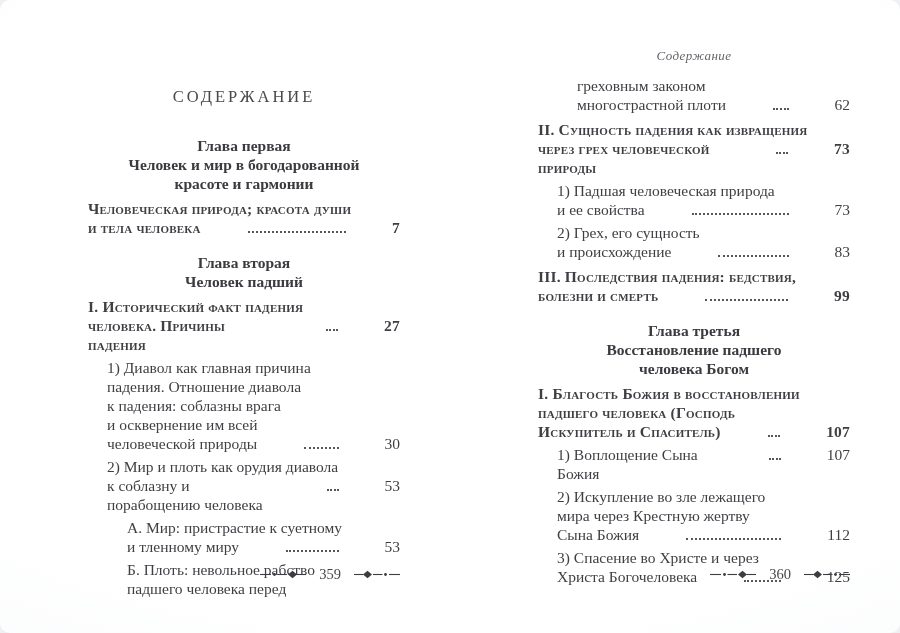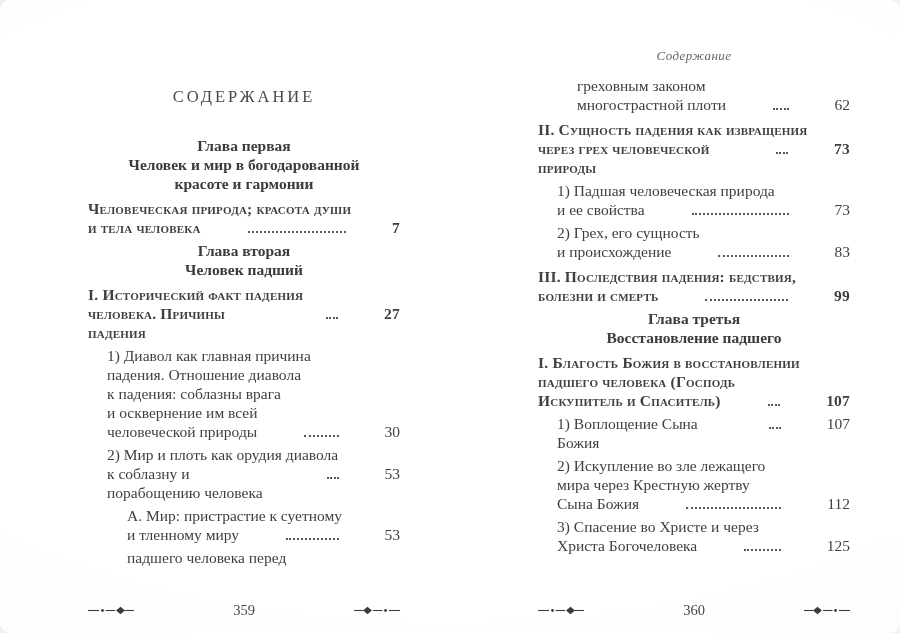--- a/index.html
+++ b/index.html
@@ -39,21 +39,21 @@
   .entries { width: 100%; }
   .entry { font-size: 15.5px; line-height: 19px; }
   .entry.plain { margin-top: 4px; }
   .entry.smallcaps {
     margin-top: 6px;
     font-variant: small-caps;
     letter-spacing: 0.2px;
     font-weight: bold;
   }
   .entry.chapter {
-    margin-top: 4px;
+    margin-top: 16px;
     font-weight: bold;
     text-align: center;
     color: #3a3b3f;
   }
   .entries > .entry:first-child { margin-top: 0; }
   .ind1 { padding-left: 19px; }
   .ind2 { padding-left: 39px; }
 
   .line.with-page { display: flex; align-items: baseline; gap: 44px; }
   .leader {
@@ -62,26 +62,25 @@
     border-bottom: 2px dotted #55575c;
     margin: 0 2px 3px 3px;
   }
   .pg { flex: 0 0 auto; }
 
   .footer {
     position: absolute;
     top: 566px; left: 0;
     width: 100%;
     display: flex;
-    justify-content: space-between;
+    justify-content: flex-end;
     align-items: center;
     gap: 13px;
     font-size: 14.5px;
     color: #46474b;
-    margin-top: 36px;
   }
   .orn { display: inline-flex; }
   .orn.flip { transform: scaleX(-1); }
 </style>
 </head>
 <body>
 
 <div class="spread">
 
   <div class="page page-left">
@@ -133,20 +132,21 @@
         </div>
         <div class="entry plain ind2">
           <div class="line"><span class="t">А. Мир: пристрастие к суетному</span></div>
           <div class="line with-page">
             <span class="t">и тленному миру</span>
             <span class="leader"></span>
             <span class="pg">53</span>
           </div>
         </div>
         <div class="entry plain ind2">
+          <div class="line"><span class="t">Б. Плоть: невольное рабство</span></div>
           <div class="line"><span class="t">падшего человека перед</span></div>
         </div>
       </div>
     <div class="footer">
       <span class="orn">
         <svg width="46" height="9" viewBox="0 0 46 9" aria-hidden="true">
           <g stroke="#3c3d41" fill="#3c3d41">
             <line x1="0" y1="4.5" x2="11" y2="4.5" stroke-width="1.1"></line>
             <circle cx="14.5" cy="4.5" r="1.4" stroke="none"></circle>
             <line x1="17.5" y1="4.5" x2="27" y2="4.5" stroke-width="1.1"></line>
@@ -209,20 +209,21 @@
           <div class="line"><span class="t">III. Последствия падения: бедствия,</span></div>
           <div class="line with-page">
             <span class="t">болезни и смерть</span>
             <span class="leader"></span>
             <span class="pg">99</span>
           </div>
         </div>
         <div class="entry chapter">
           <div class="line"><span class="t">Глава третья</span></div>
           <div class="line"><span class="t">Восстановление падшего</span></div>
+          <div class="line"><span class="t">человека Богом</span></div>
         </div>
         <div class="entry smallcaps">
           <div class="line"><span class="t">I. Благость Божия в восстановлении</span></div>
           <div class="line"><span class="t">падшего человека (Господь</span></div>
           <div class="line with-page">
             <span class="t">Искупитель и Спаситель)</span>
             <span class="leader"></span>
             <span class="pg">107</span>
           </div>
         </div>

